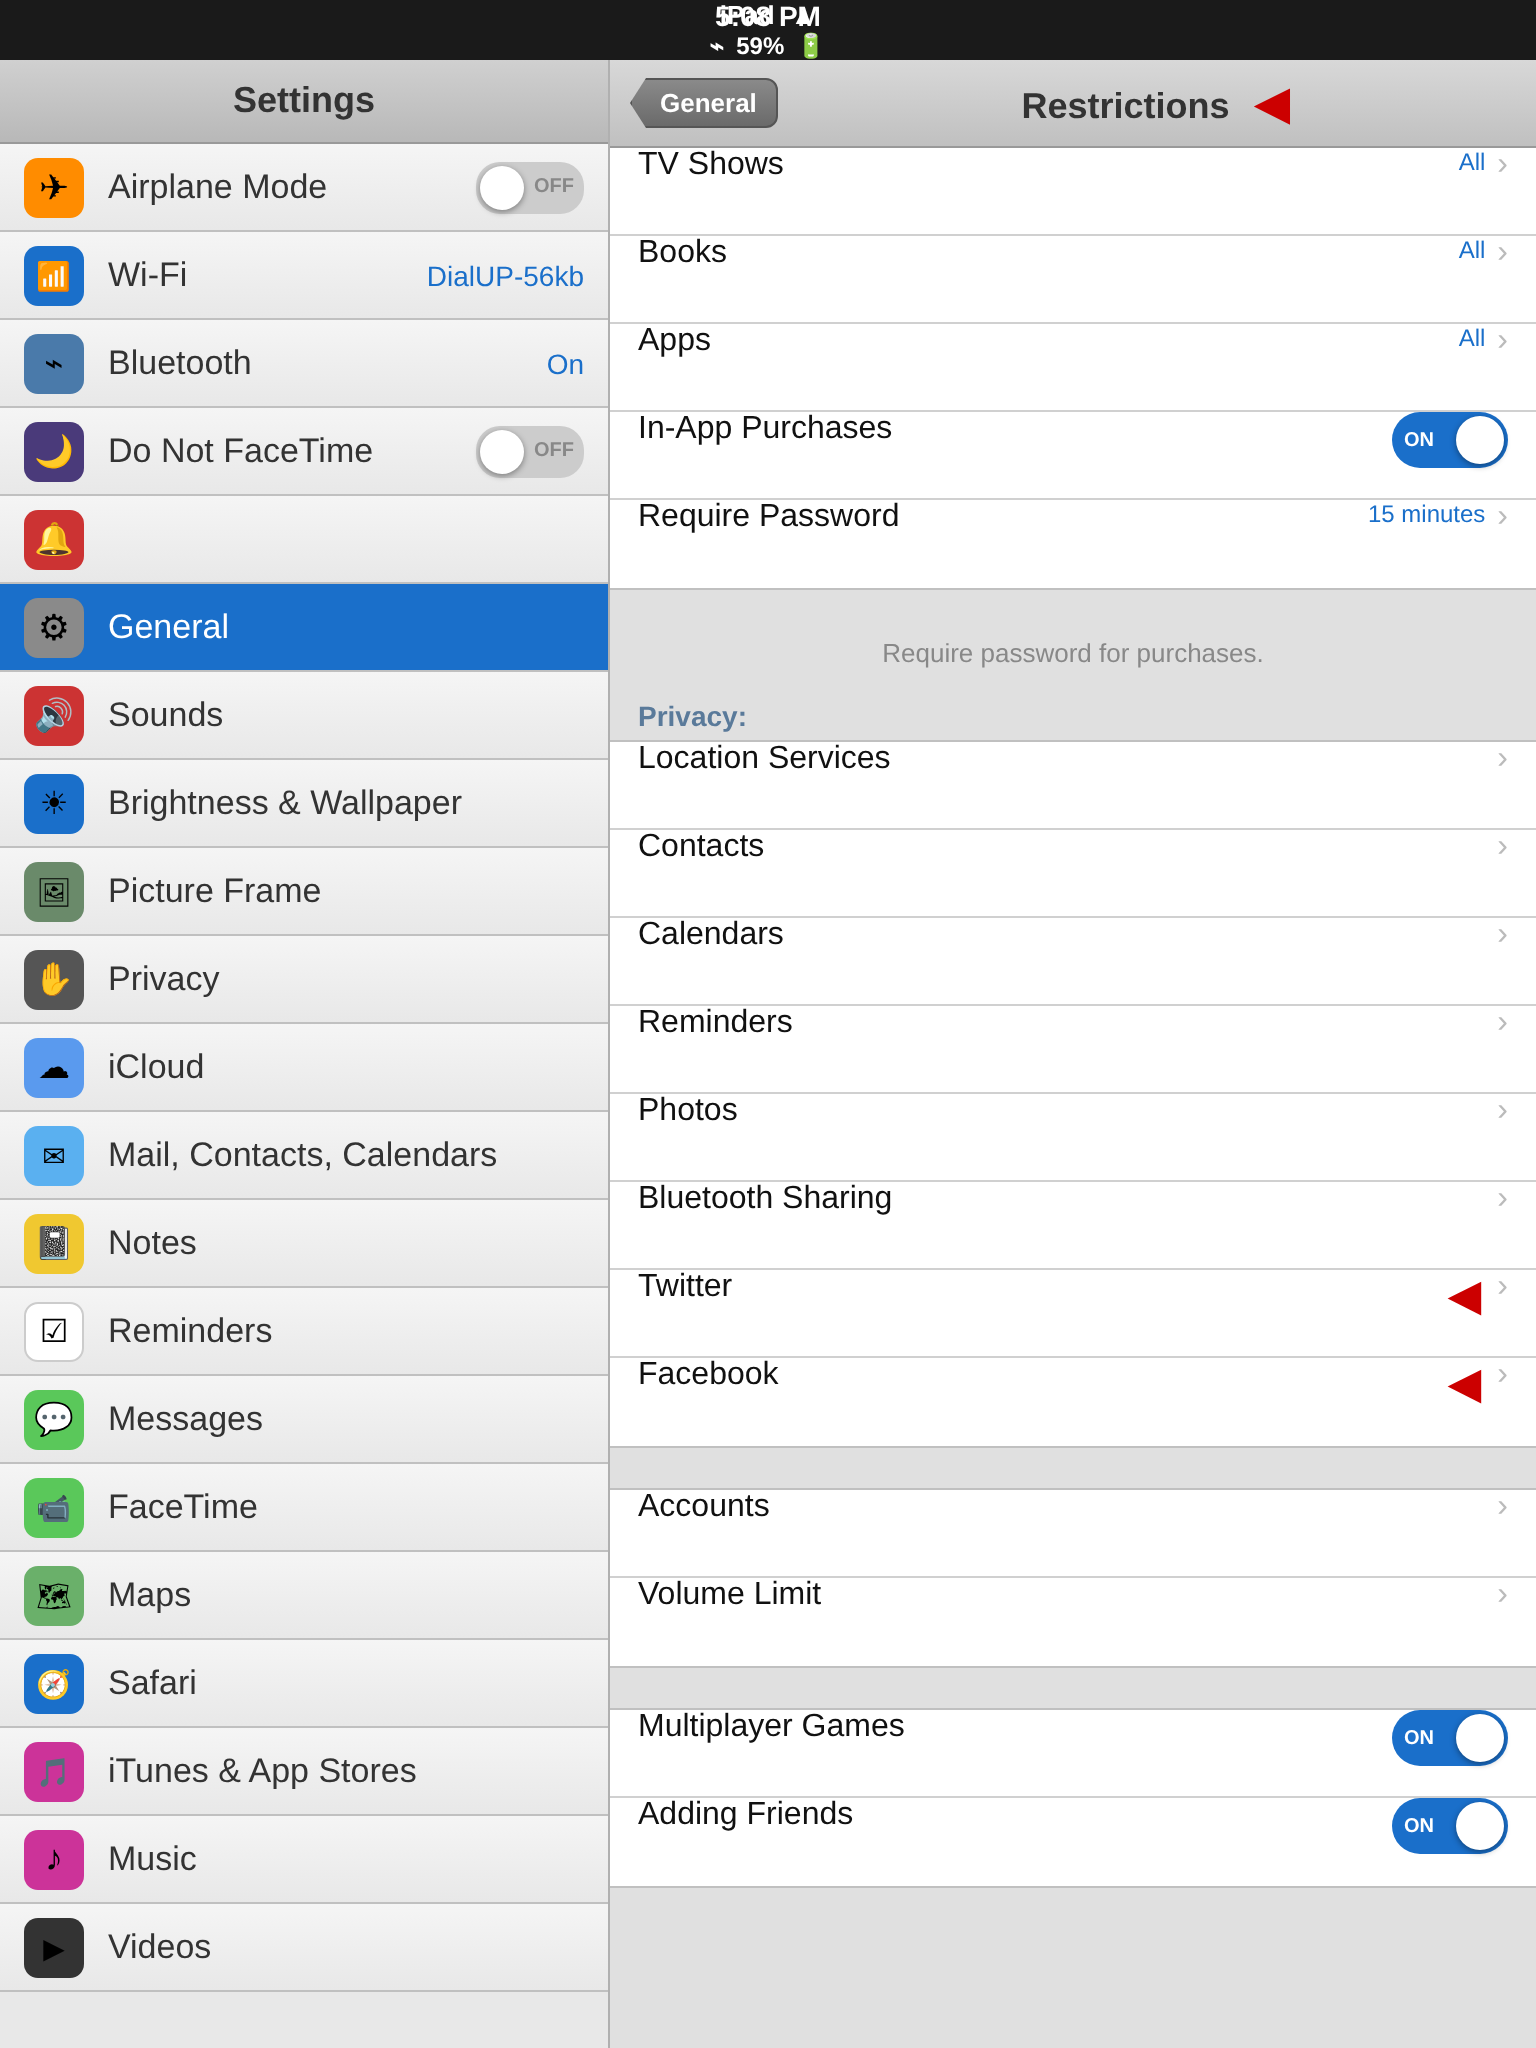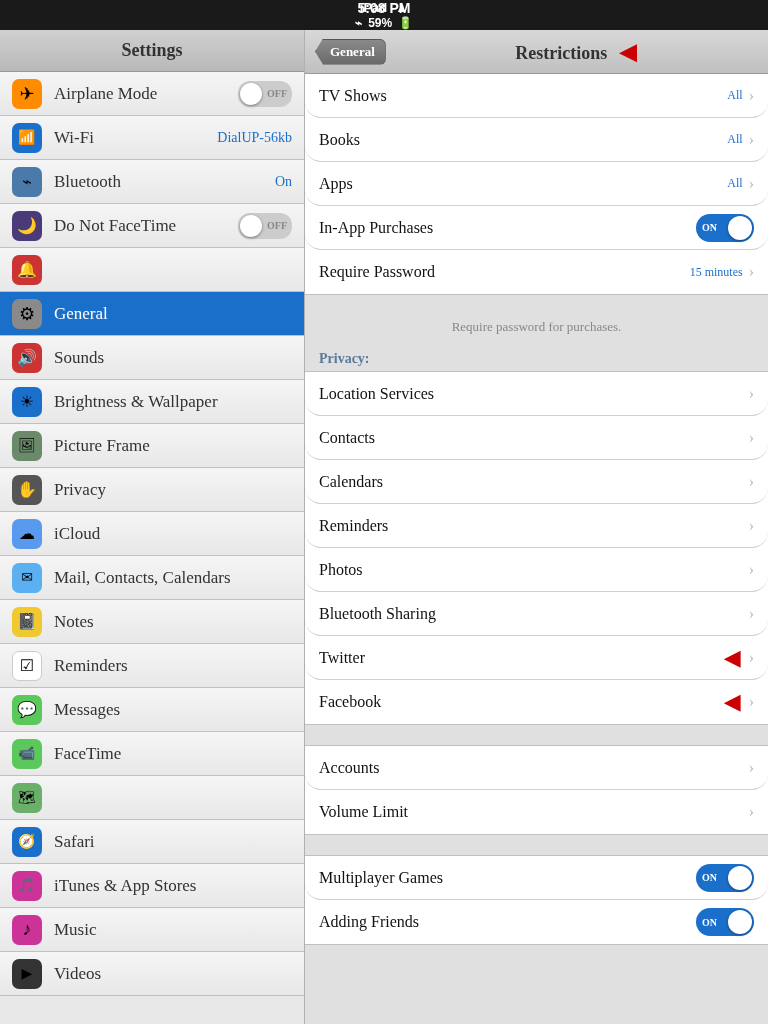--- a/index.html
+++ b/index.html
@@ -12,21 +12,21 @@
       display: flex; align-items: center; justify-content: space-between;
       padding: 0 12px;
       color: white; font-size: 13px; font-weight: 600; flex-direction: column;
     }
     .status-left { display: flex; align-items: center; gap: 8px; }
     .status-center { position: absolute; left: 50%; transform: translateX(-50%); font-size: 14px; font-weight: 600; }
     .status-right { display: flex; align-items: center; gap: 6px; font-size: 12px; }
 
     
     #app-container {
-      display: flex; width: 768px; height: 994px; font-family: Liberation Serif, serif;
+      display: flex; width: 768px; height: 994px;
     }
 
     
     #sidebar {
       width: 305px; height: 994px;
       background: #e8e8e8;
       border-right: 1px solid #b0b0b0;
       overflow: hidden;
     }
 
@@ -140,27 +140,26 @@
     }
 
     .settings-group {
       background: white;
       border-top: 1px solid #c0c0c0;
       border-bottom: 1px solid #c0c0c0;
       margin-bottom: 20px;
     }
 
     .settings-row {
-      display: flex; align-items: center;
+      display: flex; align-items: flex-start;
       min-height: 44px;
       padding: 0 14px;
       border-bottom: 1px solid #d0d0d0;
       background: white;
       cursor: pointer;
-      border-radius: 16px;
     }
 
     .settings-row:last-child {
       border-bottom: none;
     }
 
     .settings-row-label {
       flex: 1; font-size: 16px; color: #111;
       font-weight: 500;
     }
@@ -332,20 +331,21 @@
         <span class="sidebar-label">Messages</span>
       </div>
 
       <div class="sidebar-item">
         <div class="sidebar-icon icon-facetime" style="font-size:14px;">📹</div>
         <span class="sidebar-label">FaceTime</span>
       </div>
 
       <div class="sidebar-item">
         <div class="sidebar-icon icon-maps" style="font-size:14px;">🗺</div>
+        <span class="sidebar-label">Maps</span>
       </div>
 
       <div class="sidebar-item">
         <div class="sidebar-icon icon-safari" style="font-size:14px;">🧭</div>
         <span class="sidebar-label">Safari</span>
       </div>
 
       <div class="sidebar-item">
         <div class="sidebar-icon icon-itunes" style="font-size:14px;">🎵</div>
         <span class="sidebar-label">iTunes &amp; App Stores</span>

